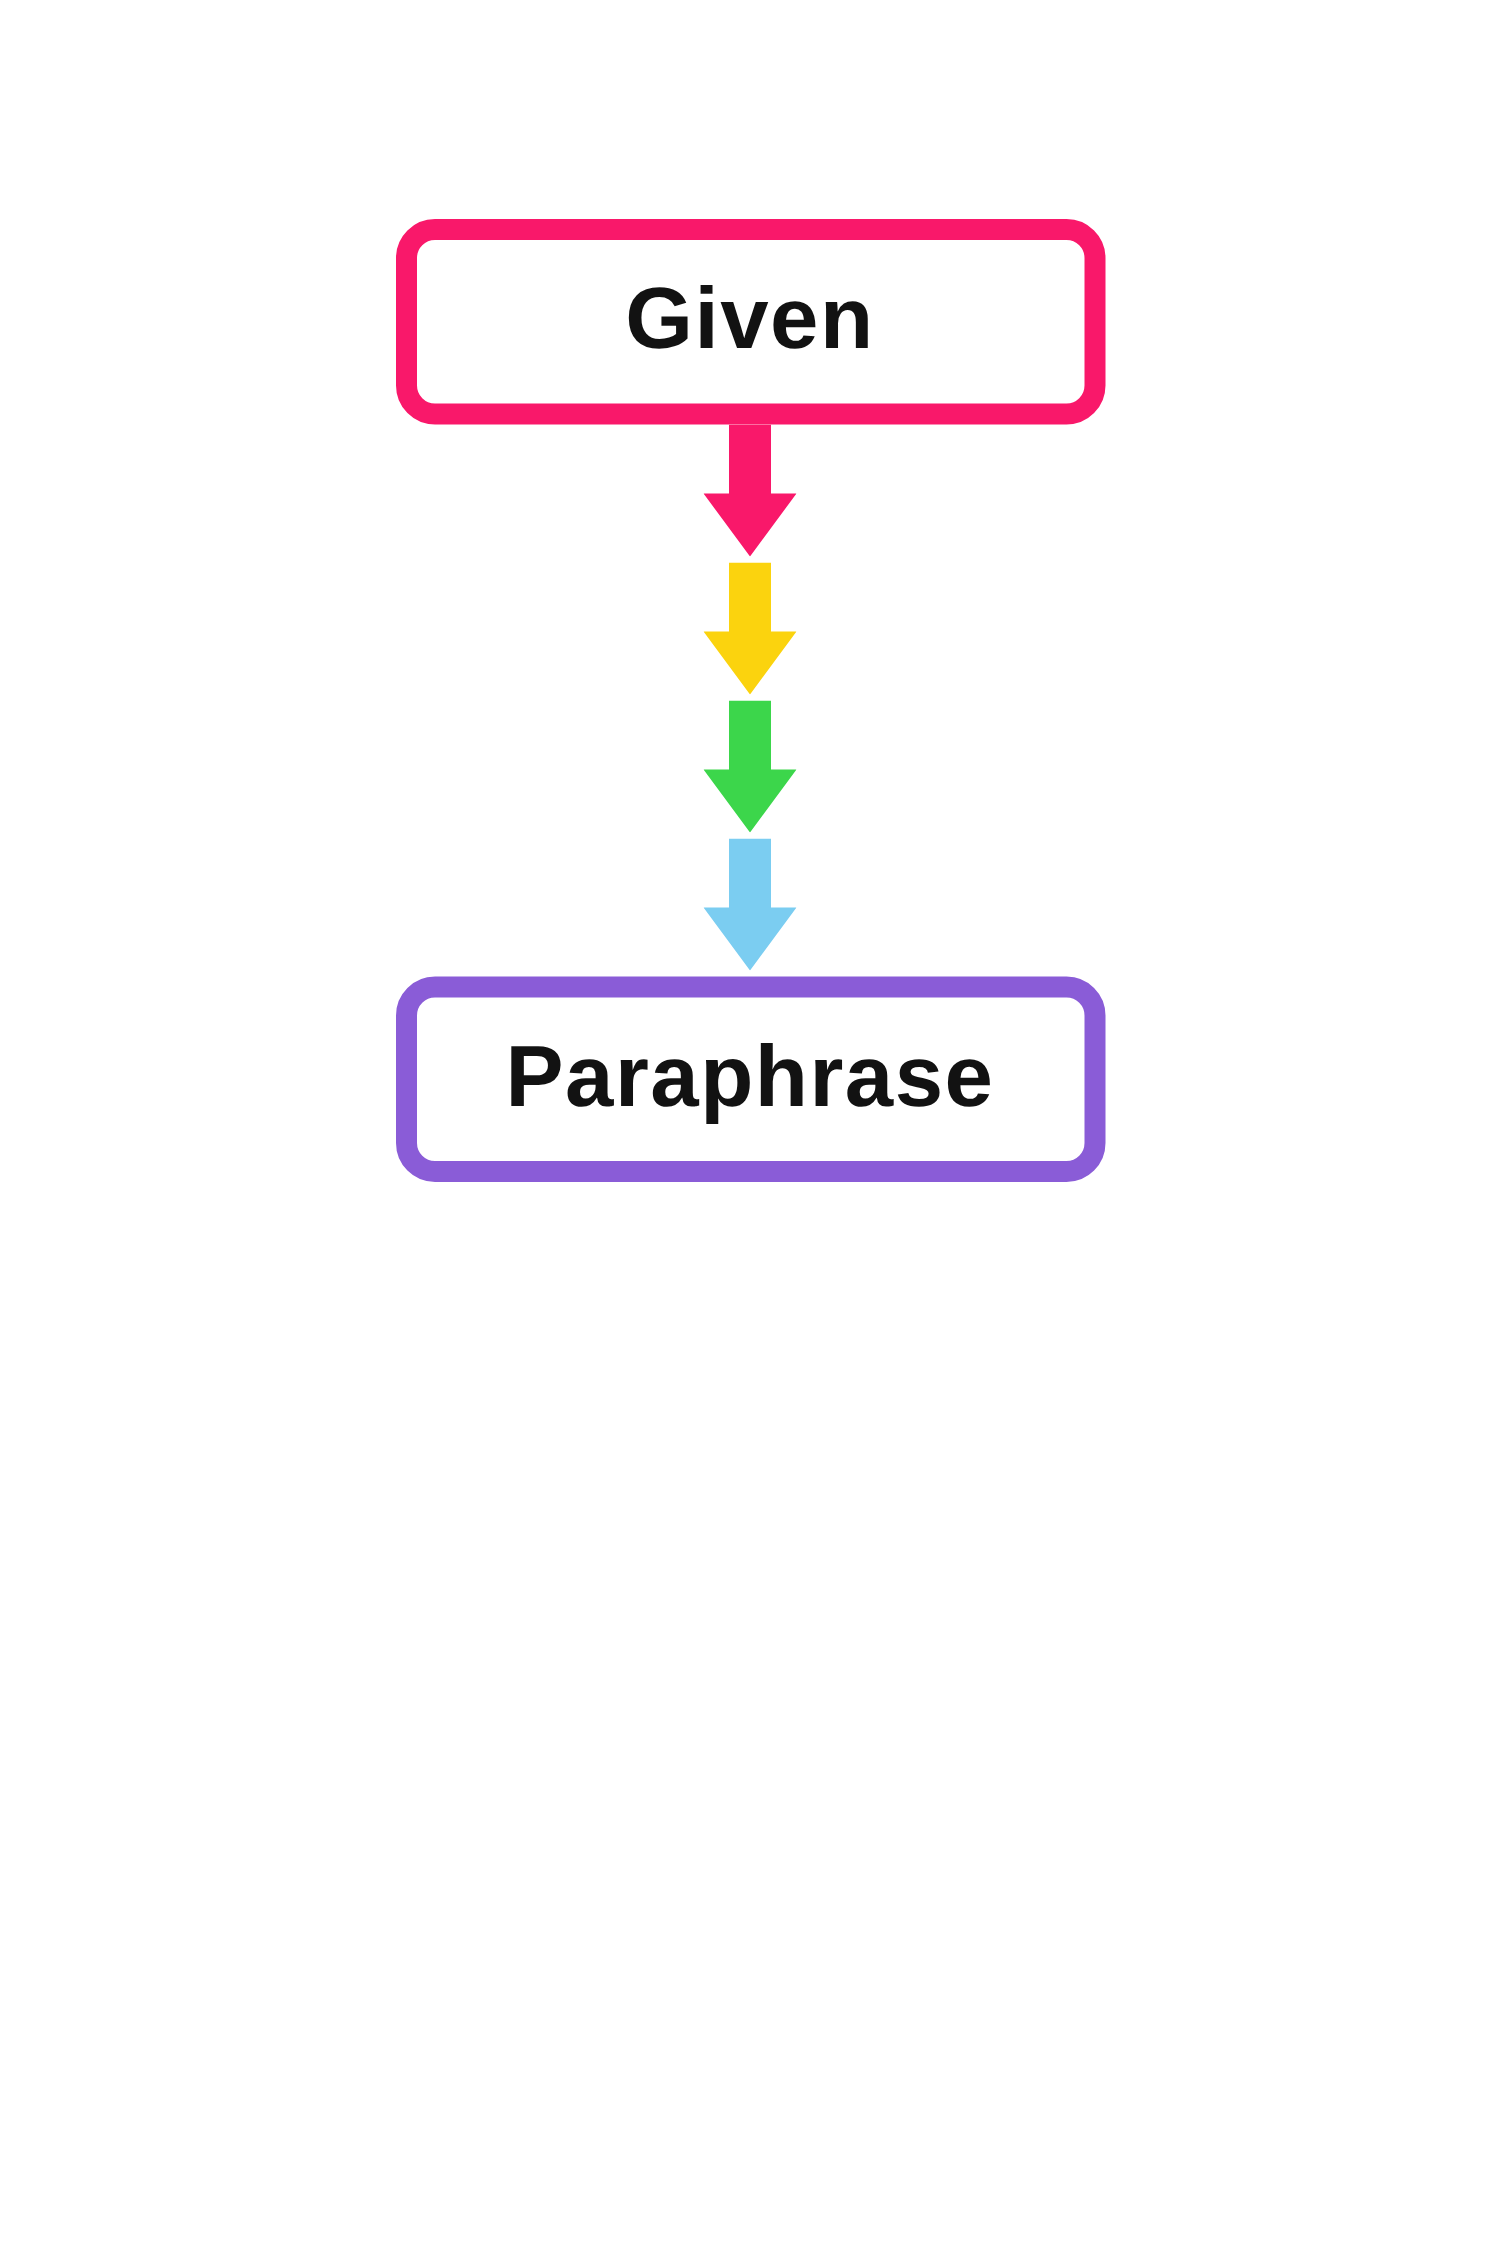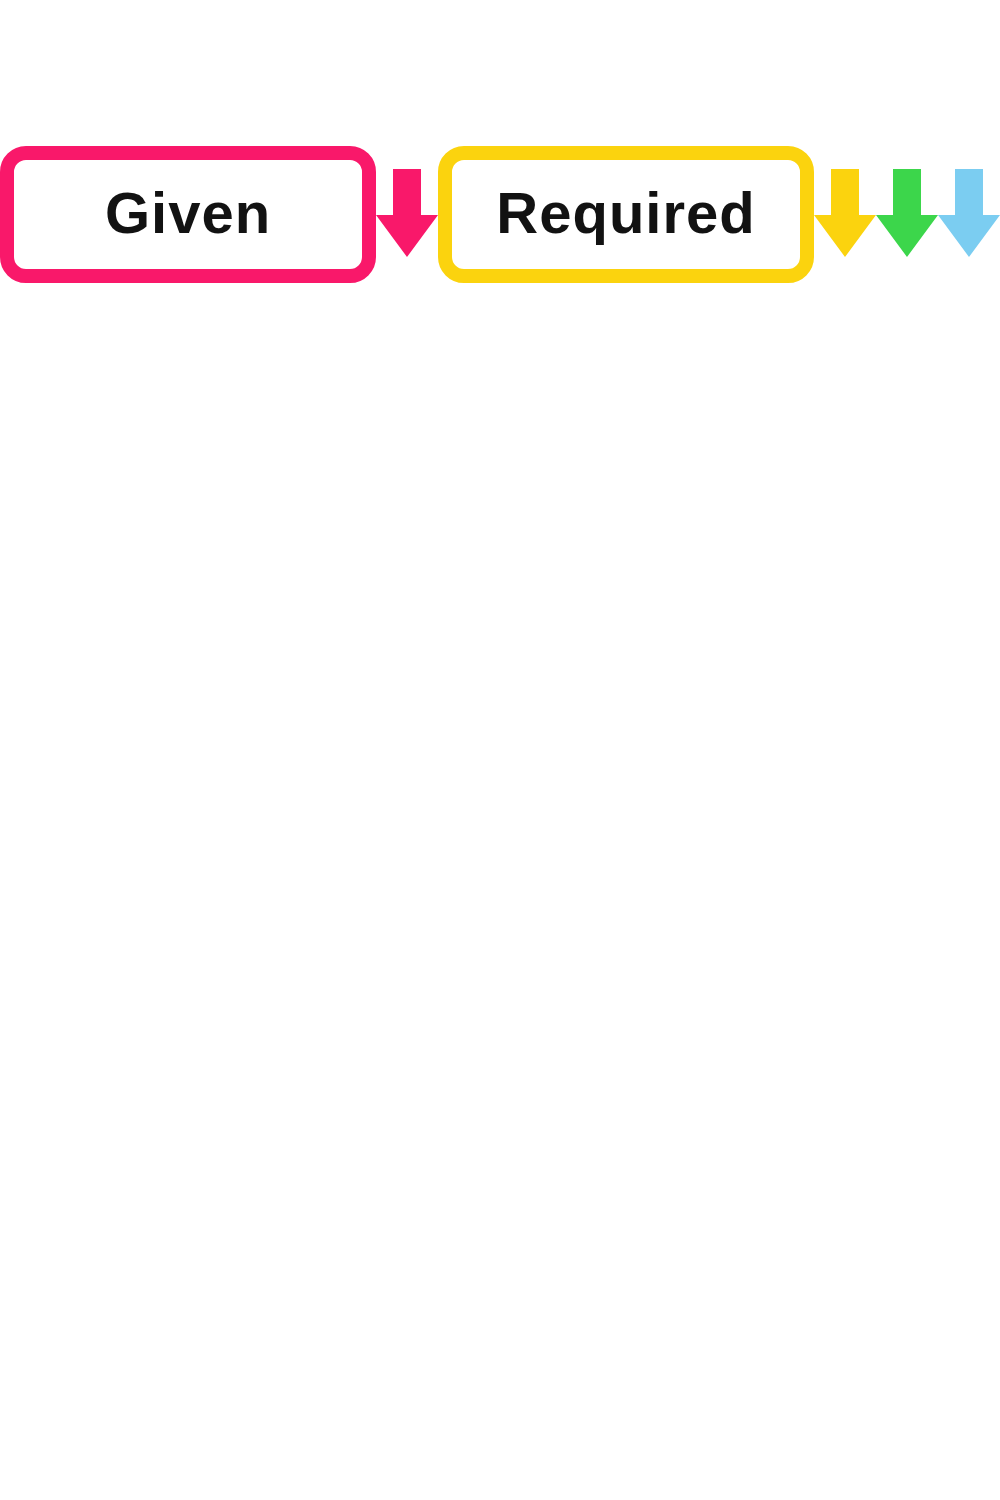--- a/index.html
+++ b/index.html
@@ -18,21 +18,21 @@
     width: 1000px;
     height: 1500px;
     background: #ffffff;
   }
   .flow {
     position: absolute;
     top: 146px;
     left: 0;
     width: 1000px;
     display: flex;
-    flex-direction: row;
+    flex-direction: column;
     align-items: center;
   }
   .step-box {
     box-sizing: border-box;
     width: 473px;
     height: 137px;
     background: #ffffff;
     border: 14px solid var(--c, #000);
     border-radius: 26px;
     display: flex;
@@ -68,23 +68,20 @@
     <div class="step-box" style="--c: #F9186A;">
       <span class="step-label">Given</span>
     </div>
 
     <div class="arrow" style="--c: #F9186A;">
       <svg width="62" height="88" viewBox="0 0 62 88" aria-hidden="true">
         <path d="M17 0 H45 V46 H62 L31 88 L0 46 H17 Z"></path>
       </svg>
     </div>
 
-    <div class="step-box" style="--c: #FBD30E;">
-      <span class="step-label">Required</span>
-    </div>
 
     <div class="arrow" style="--c: #FBD30E;">
       <svg width="62" height="88" viewBox="0 0 62 88" aria-hidden="true">
         <path d="M17 0 H45 V46 H62 L31 88 L0 46 H17 Z"></path>
       </svg>
     </div>
 
 
     <div class="arrow" style="--c: #3CD64B;">
       <svg width="62" height="88" viewBox="0 0 62 88" aria-hidden="true">
@@ -92,15 +89,18 @@
       </svg>
     </div>
 
 
     <div class="arrow" style="--c: #7BCDF1;">
       <svg width="62" height="88" viewBox="0 0 62 88" aria-hidden="true">
         <path d="M17 0 H45 V46 H62 L31 88 L0 46 H17 Z"></path>
       </svg>
     </div>
 
+    <div class="step-box" style="--c: #8A5CD7;">
+      <span class="step-label">Paraphrase</span>
+    </div>
 
   </div>
 </div>
 
 </body></html>

